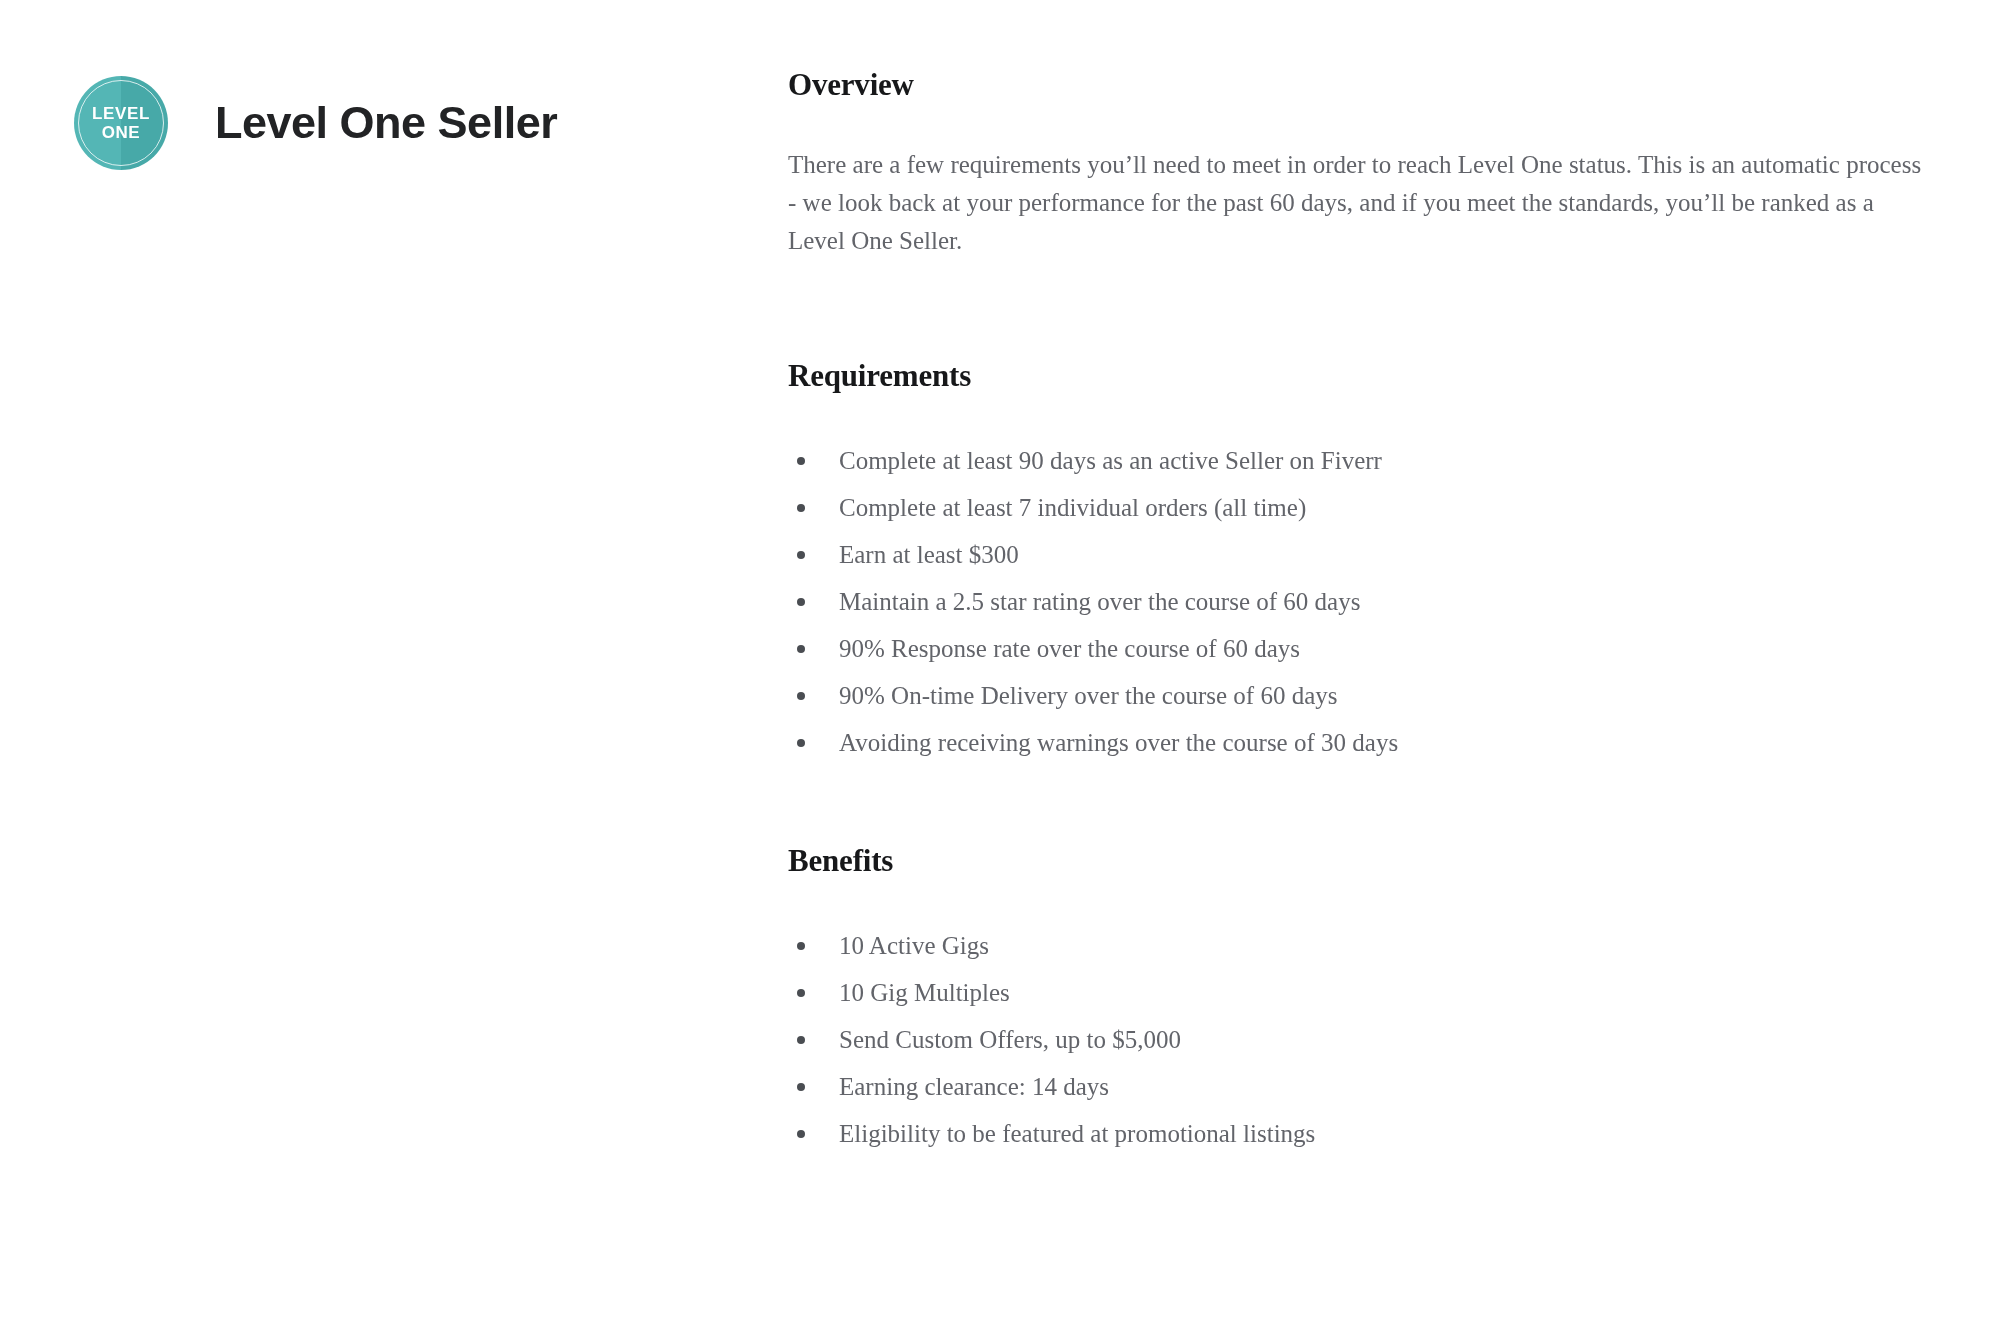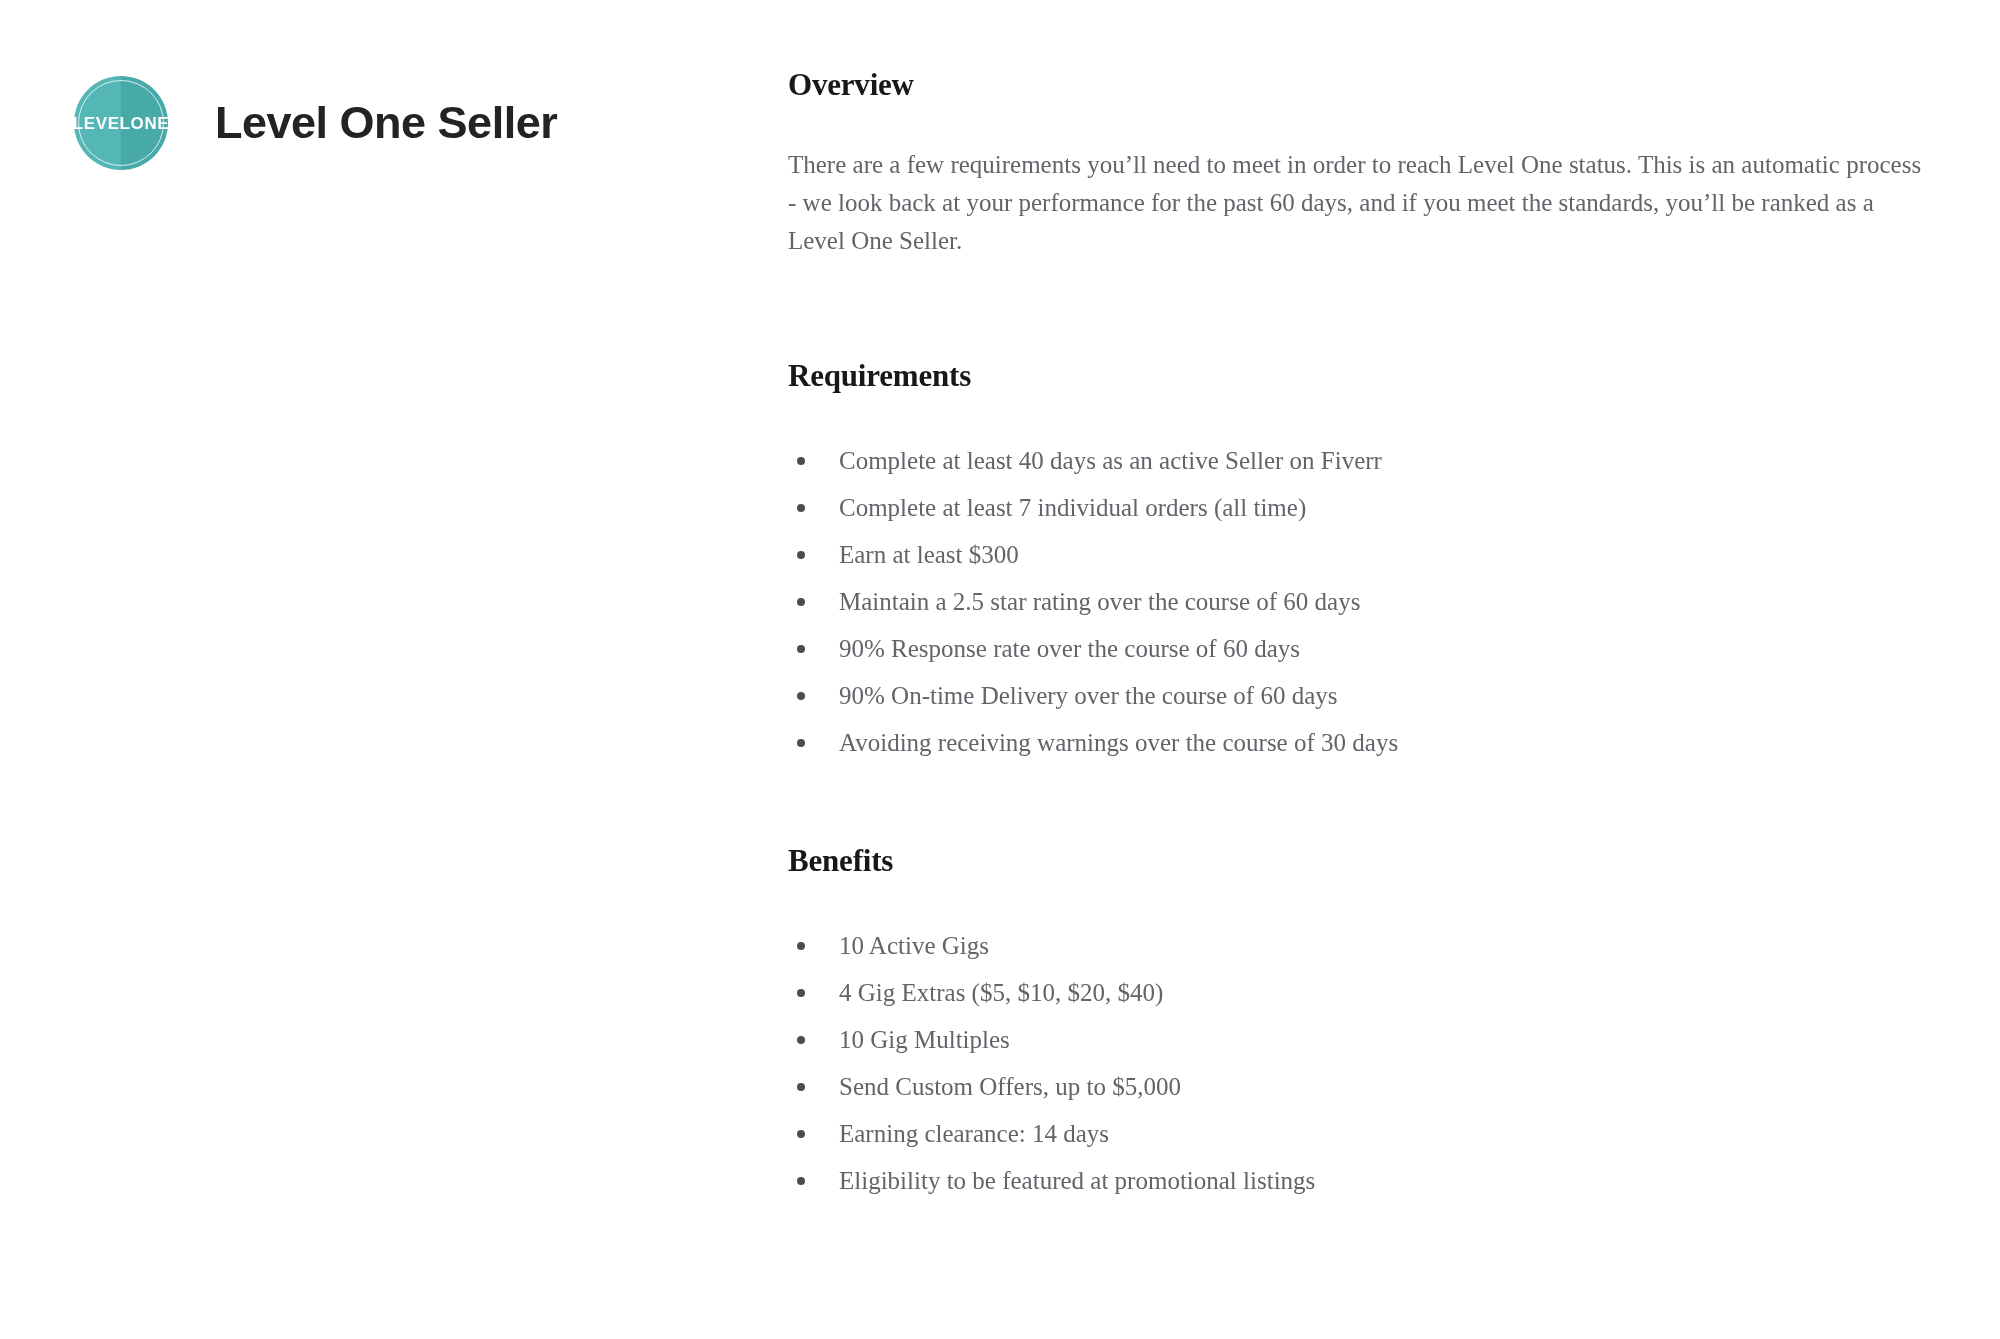--- a/index.html
+++ b/index.html
@@ -21,20 +21,21 @@
     align-items: center;
     gap: 35px;
   }
   .badge {
     position: relative;
     width: 94px;
     height: 94px;
     border-radius: 50%;
     background: linear-gradient(to right, var(--badge-light, #54b6b5) 0 50%, var(--badge-dark, #47a9a8) 50% 100%);
     display: flex;
+    flex-direction: column;
     align-items: center;
     justify-content: center;
     flex: 0 0 94px;
   }
   .badge::after {
     content: "";
     position: absolute;
     inset: 4px;
     border: 1.5px solid rgba(255,255,255,0.78);
     border-radius: 50%;
@@ -127,21 +128,21 @@
       <h2 class="section-heading">Overview</h2>
       <p class="body-paragraph">There are a few requirements you’ll need to meet in order to reach Level One status. This is an automatic process - we look back at your performance for the past 60 days, and if you meet the standards, you’ll be ranked as a Level One Seller.</p>
     </section>
 
     <section>
       <h2 class="section-heading requirements">Requirements</h2>
       <ul class="bullet-list">
 
           <li class="bullet-item">
             <span class="dot"></span>
-            <span>Complete at least 40 days as an active Seller on Fiverr</span>
+            <span>Complete at least 90 days as an active Seller on Fiverr</span>
           </li>
 
           <li class="bullet-item">
             <span class="dot"></span>
             <span>Complete at least 7 individual orders (all time)</span>
           </li>
 
           <li class="bullet-item">
             <span class="dot"></span>
             <span>Earn at least $300</span>
@@ -172,24 +173,20 @@
 
     <section>
       <h2 class="section-heading benefits">Benefits</h2>
       <ul class="bullet-list">
 
           <li class="bullet-item">
             <span class="dot"></span>
             <span>10 Active Gigs</span>
           </li>
 
-          <li class="bullet-item">
-            <span class="dot"></span>
-            <span>4 Gig Extras ($5, $10, $20, $40)</span>
-          </li>
 
           <li class="bullet-item">
             <span class="dot"></span>
             <span>10 Gig Multiples</span>
           </li>
 
           <li class="bullet-item">
             <span class="dot"></span>
             <span>Send Custom Offers, up to $5,000</span>
           </li>

